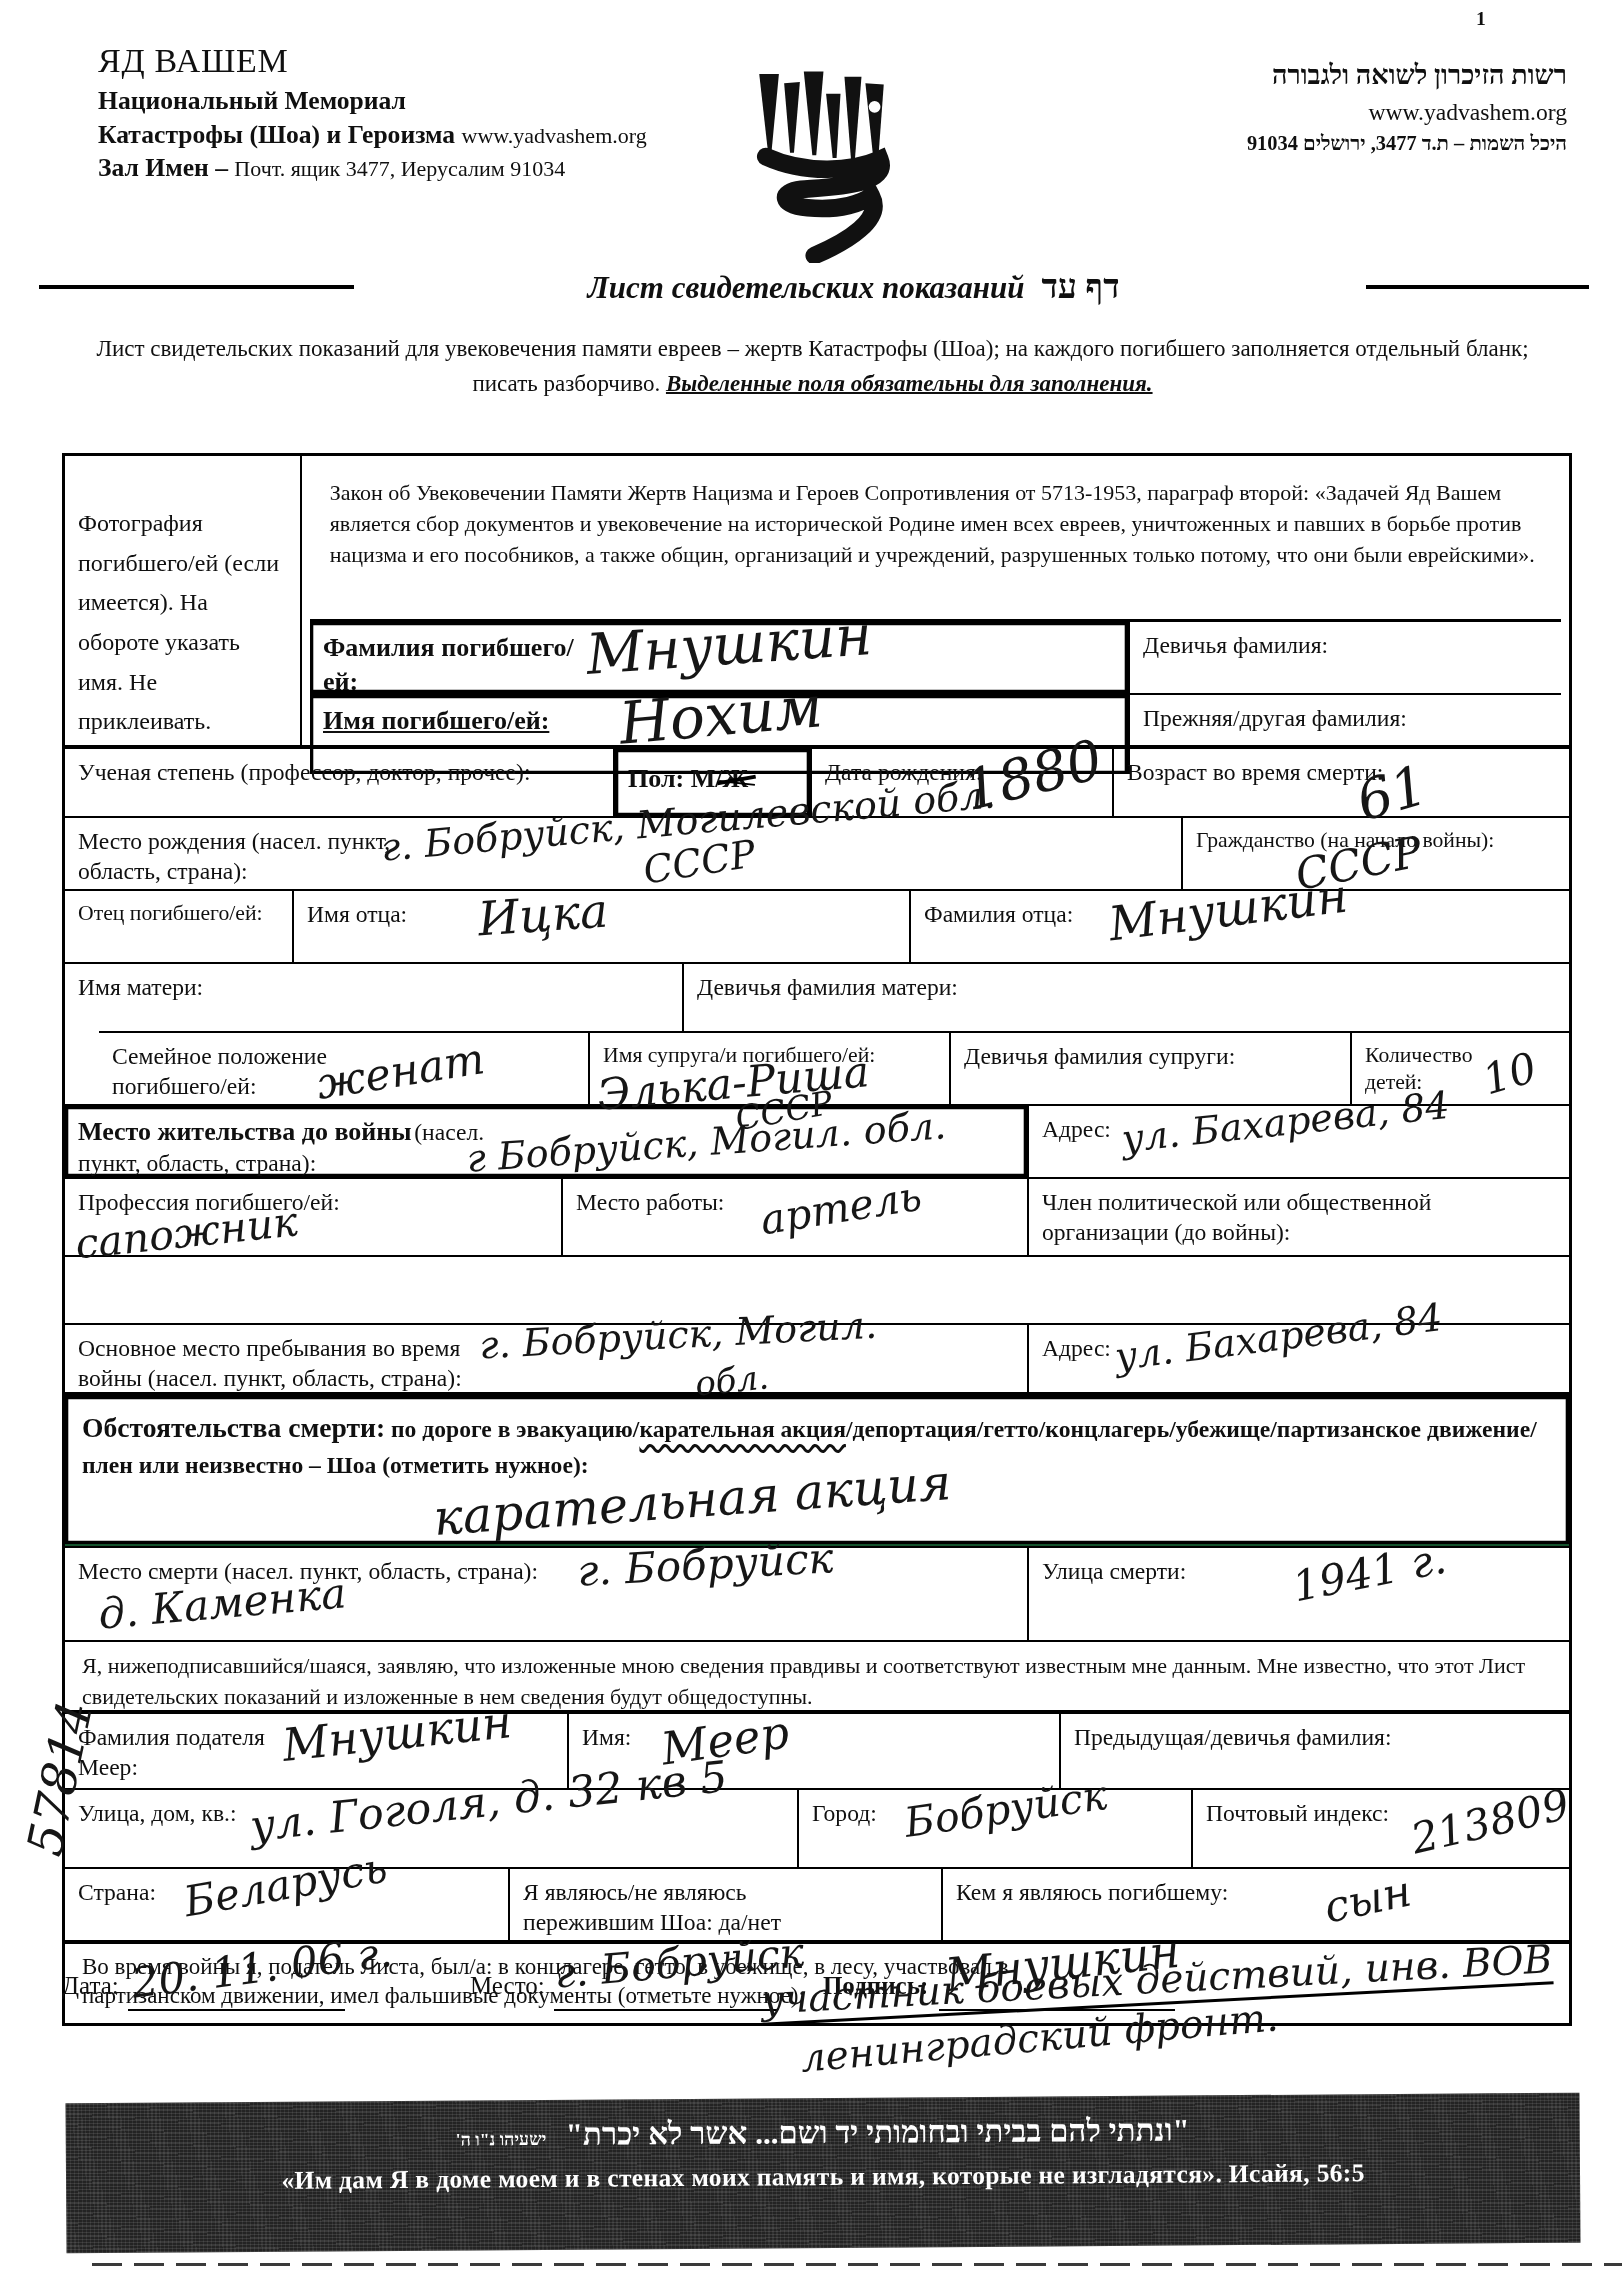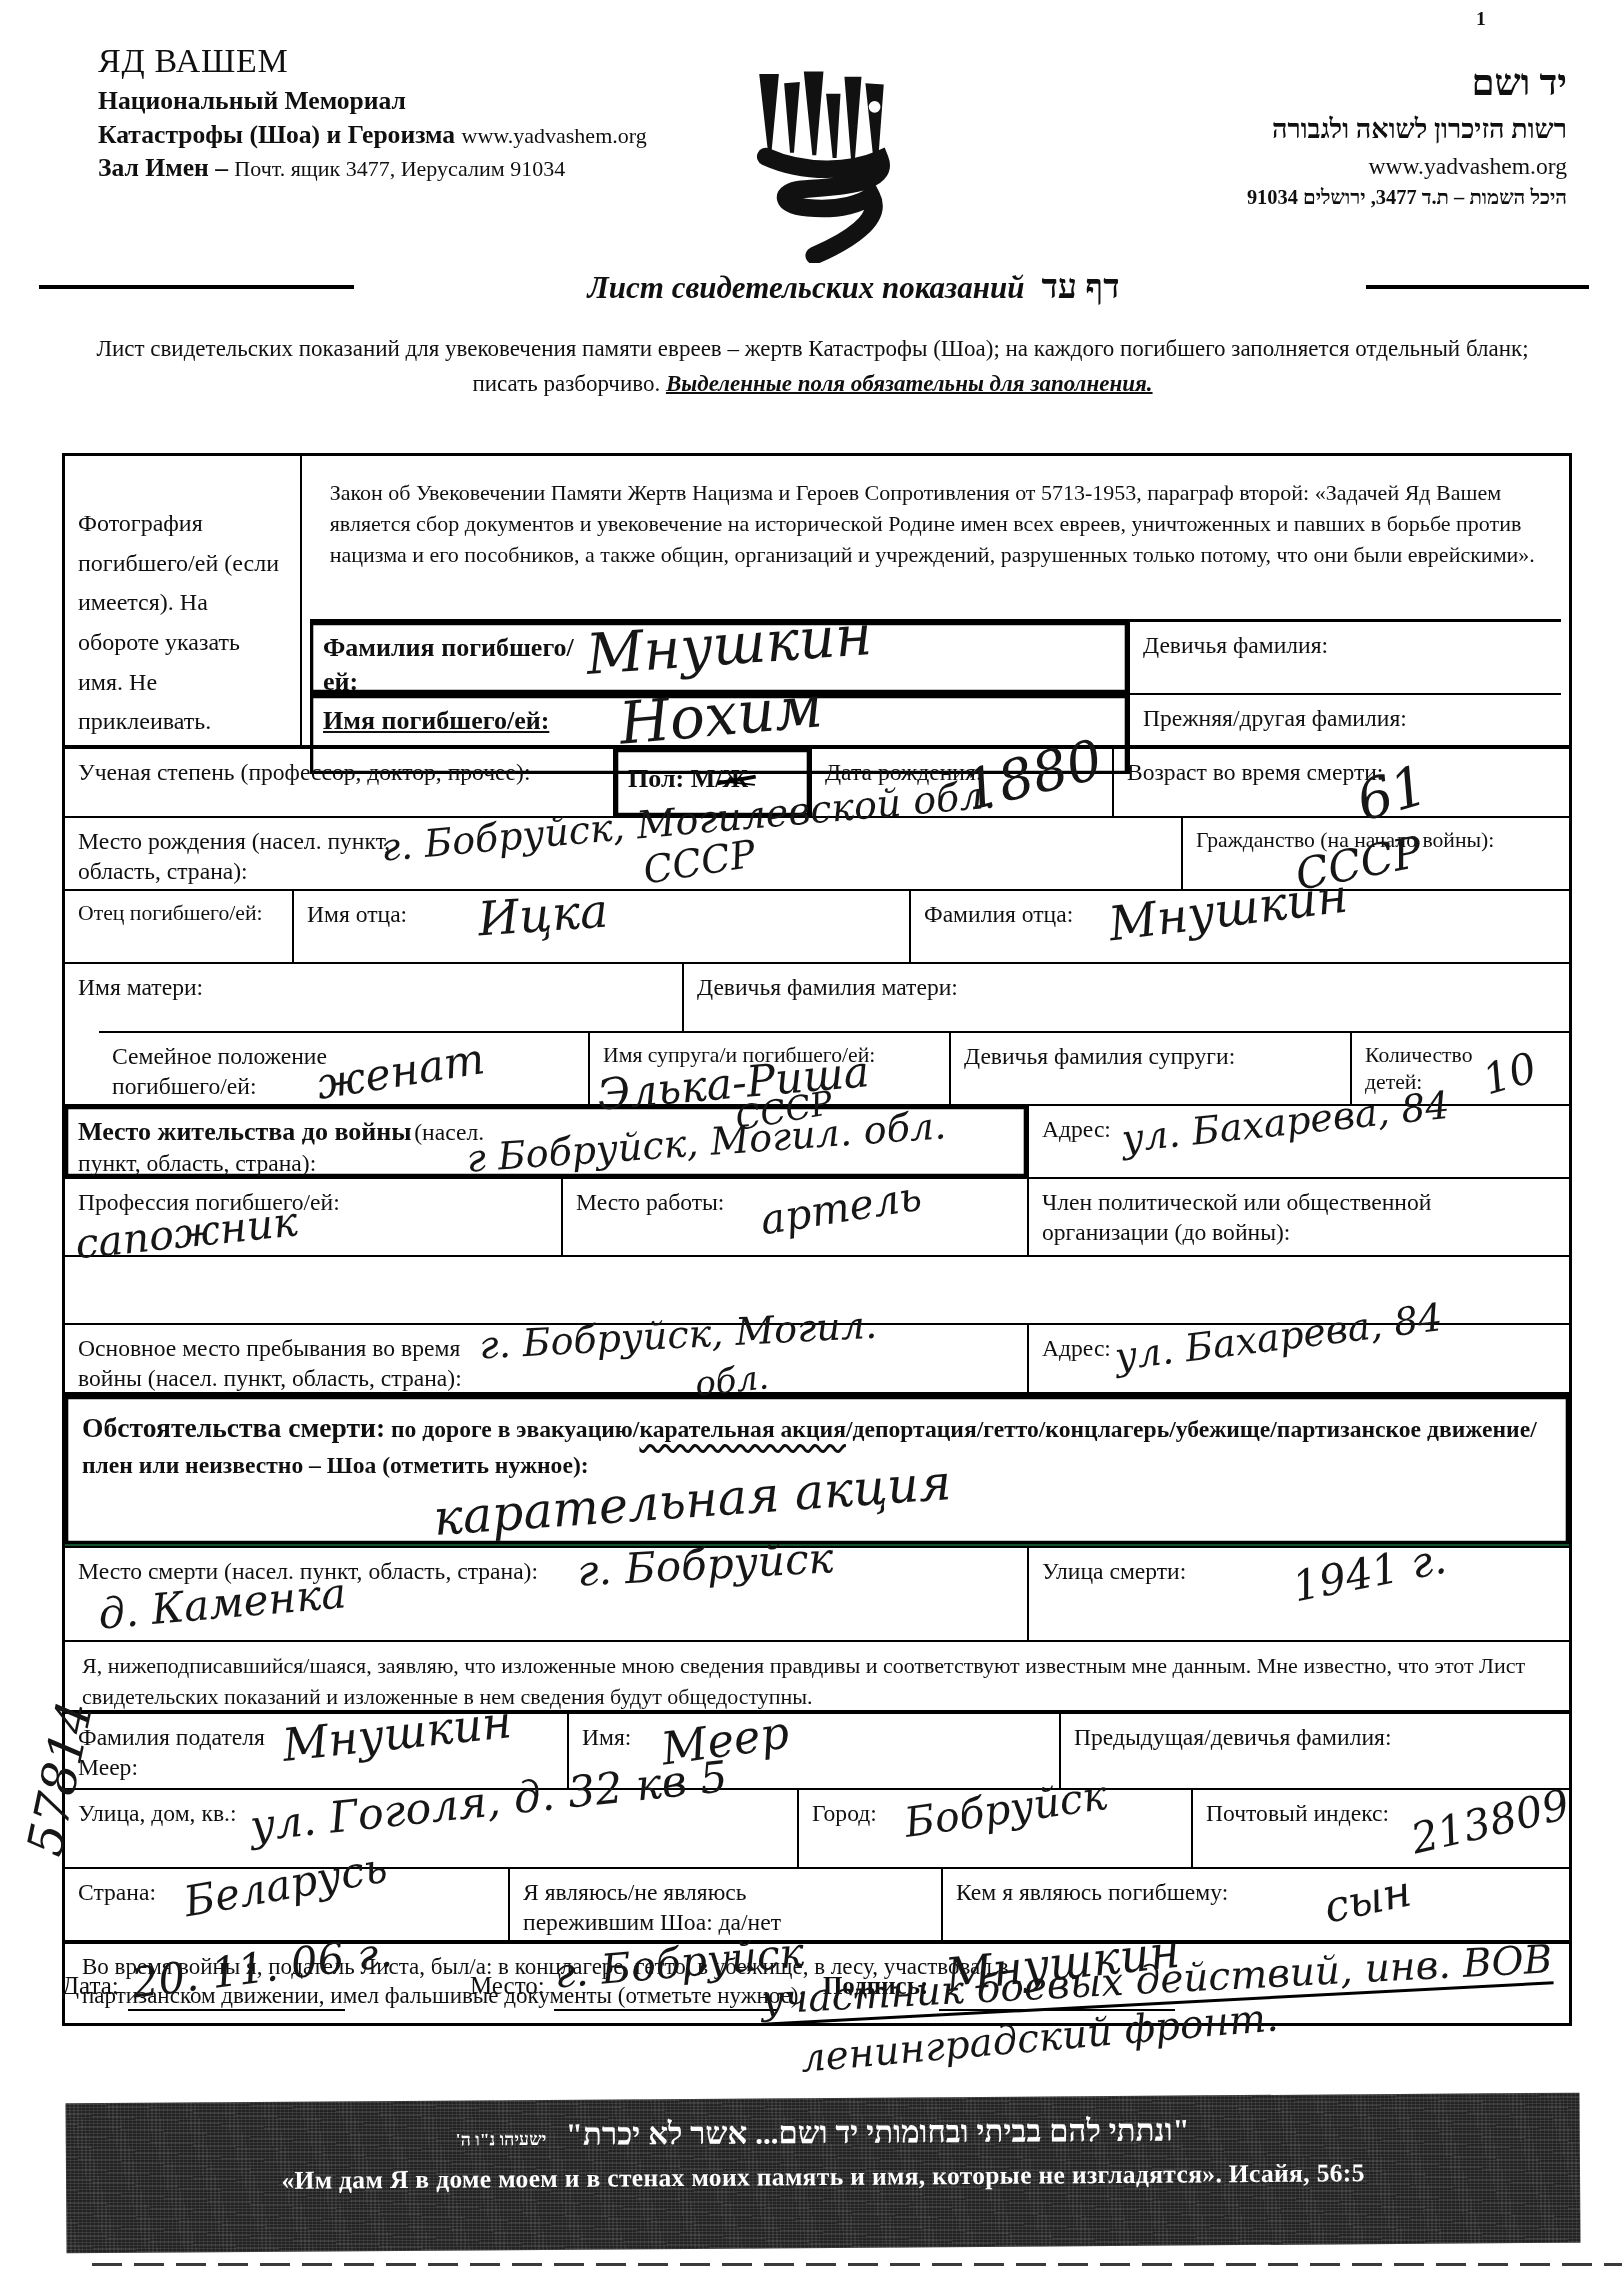--- a/index.html
+++ b/index.html
@@ -89,21 +89,20 @@
         <polygon points="110,42 132,42 126,140 120,140"></polygon>
         <polygon points="138,16 164,16 154,142 148,142"></polygon>
         <polygon points="170,26 198,28 189,150 183,150"></polygon>
       </g>
       <circle cx="184" cy="62" r="9" fill="#fff"></circle>
       <path d="M 18,138 C 80,166 150,160 192,142 C 208,182 120,184 72,188 C 38,192 40,212 82,216 C 132,221 166,208 179,198 C 198,234 142,268 92,289" stroke="#111" stroke-width="27" fill="none" stroke-linecap="round"></path>
     </svg>
   </div>
 
   <div class="abs org-he" style="right:56px;top:56px;">
-    <div class="l1" dir="rtl">יד ושם</div>
     <div class="l2" dir="rtl">רשות הזיכרון לשואה ולגבורה</div>
     <div class="url">www.yadvashem.org</div>
     <div class="l4" dir="rtl">היכל השמות – ת.ד 3477, ירושלים 91034</div>
   </div>
 
   <div class="abs titlebar" style="left:39px;top:268px;width:1550px;">
     <div class="rule" style="flex:0 0 315px;"></div>
     <div style="flex:1;text-align:center;white-space:nowrap;">
       <span class="title-ru">Лист свидетельских показаний</span>
       <span class="title-he" style="margin-right:13px;margin-left:14.4px;" dir="rtl">דף עד</span>

